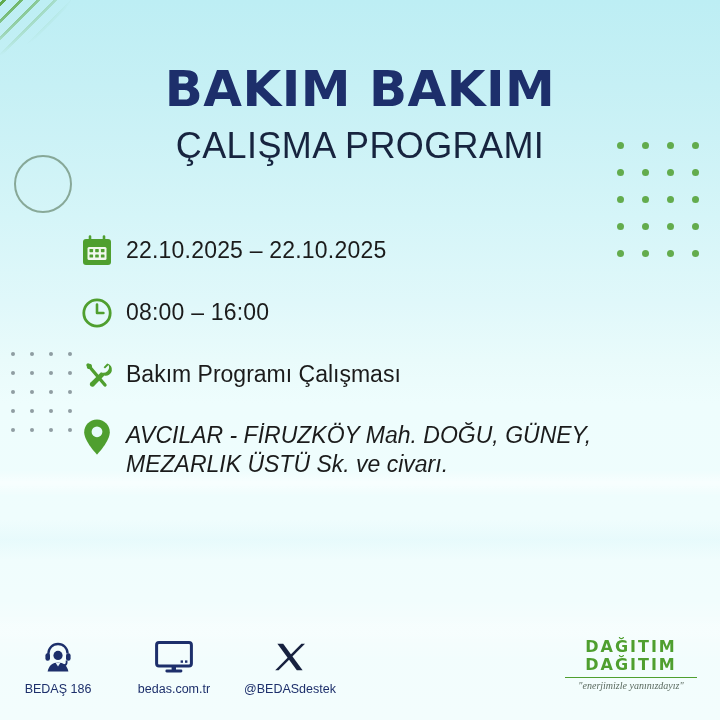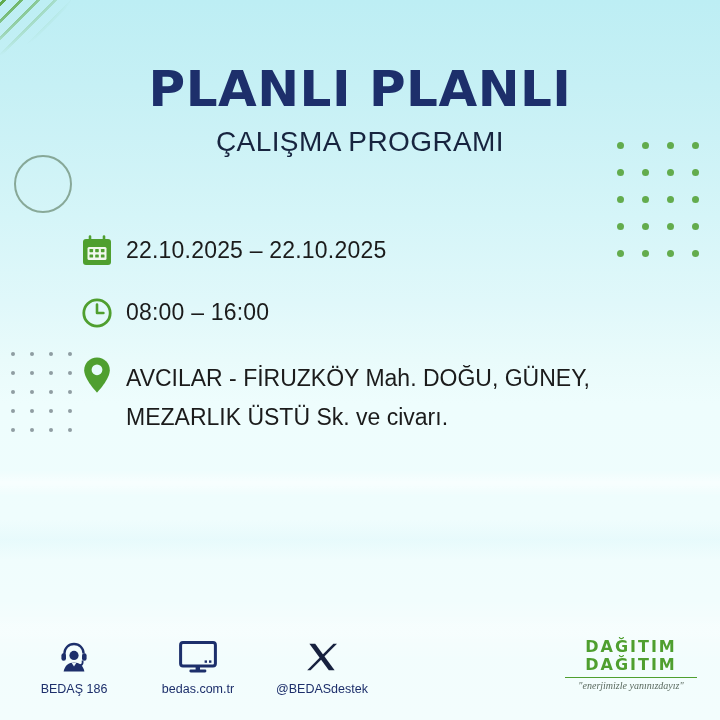--- a/index.html
+++ b/index.html
@@ -124,21 +124,21 @@
     font-size: 50px;
     letter-spacing: 0.5px;
     color: #1d2f6b;
     line-height: 1;
     margin: 0;
     white-space: nowrap;
   }
   .title-sub {
     font-family: "Liberation Sans", sans-serif;
     font-weight: 400;
-    font-size: 28px;
+    font-size: 36px;
     letter-spacing: 0.4px;
     color: #17243f;
     line-height: 1;
     margin: 14px 0 0 0;
     white-space: nowrap;
   }
 
   
   .info {
     position: absolute;
@@ -161,36 +161,36 @@
   }
   .info-text {
     font-family: "Liberation Sans", sans-serif;
     font-size: 23px;
     color: #1b1b1b;
     line-height: 30px;
     padding-top: 7px;
   }
   .row-date .info-text,
   .row-time .info-text { letter-spacing: 0.2px; }
-  .row-loc .info-text { line-height: 39px; }
+  .row-loc .info-text { line-height: 29px; font-style: italic; }
 
   
   .footer {
     position: absolute;
     left: 0;
     top: 636px;
     width: 720px;
     height: 84px;
   }
   .contacts {
     position: absolute;
-    left: 28px;
+    left: 12px;
     top: 0;
     display: flex;
-    gap: 32px;
+    gap: 24px;
   }
   .contact {
     width: 92px;
     text-align: center;
   }
   .contact .glyph {
     height: 42px;
     display: flex;
     align-items: center;
     justify-content: center;
@@ -286,21 +286,21 @@
       <span></span>
       <span></span>
       <span></span>
     <span></span>
       <span></span>
       <span></span>
       <span></span>
   </div>
 
   <div class="title-wrap">
-    <div class="title-main">PLANLI PLANLI</div>
+    <div class="title-main">BAKIM BAKIM</div>
     <div class="title-sub">ÇALIŞMA PROGRAMI</div>
   </div>
 
   <div class="info">
 
     <div class="info-row row-date">
       <div class="info-icon">
         <svg width="34" height="34" viewBox="0 0 34 34" aria-hidden="true">
           <path d="M10 2.5 v4" stroke="#4f9f2f" stroke-width="2.6" fill="none" stroke-linecap="round"></path>
           <path d="M24 2.5 v4" stroke="#4f9f2f" stroke-width="2.6" fill="none" stroke-linecap="round"></path>
@@ -322,20 +322,34 @@
     <div class="info-row row-time">
       <div class="info-icon">
         <svg width="34" height="34" viewBox="0 0 34 34" aria-hidden="true">
           <circle cx="17" cy="17" r="13.2" fill="none" stroke="#4f9f2f" stroke-width="2.8"></circle>
           <path d="M17 8.6 V17 H23.4" fill="none" stroke="#4f9f2f" stroke-width="2.6" stroke-linecap="round" stroke-linejoin="round"></path>
         </svg>
       </div>
       <div class="info-text">08:00 – 16:00</div>
     </div>
 
+    <div class="info-row row-work">
+      <div class="info-icon">
+        <svg width="34" height="34" viewBox="0 0 34 34" aria-hidden="true">
+          <g stroke="#4f9f2f" stroke-width="3.4" stroke-linecap="round" fill="none">
+            <path d="M8 7 L25 27"></path>
+          </g>
+          <g fill="#4f9f2f">
+            <path d="M27.2 5.6 l-3.6 3.6 1.4 1.4 3.6-3.6 a5.6 5.6 0 0 1 -7.6 7.2 l-9.6 9.6 a2.6 2.6 0 1 0 3.4 3.4 l9.6-9.6 a5.6 5.6 0 0 0 2.8-12z"></path>
+          </g>
+          <circle cx="9.4" cy="8.4" r="2.6" fill="#4f9f2f"></circle>
+        </svg>
+      </div>
+      <div class="info-text">Bakım Programı Çalışması</div>
+    </div>
 
     <div class="info-row row-loc">
       <div class="info-icon">
         <svg width="34" height="40" viewBox="0 0 34 40" aria-hidden="true">
           <path d="M17 2.5 C9.8 2.5 4.2 8.1 4.2 15.2 C4.2 24.4 17 37.5 17 37.5 C17 37.5 29.8 24.4 29.8 15.2 C29.8 8.1 24.2 2.5 17 2.5 Z" fill="#4f9f2f"></path>
           <circle cx="17" cy="14.8" r="5.4" fill="#e6fbfb"></circle>
         </svg>
       </div>
       <div class="info-text">AVCILAR - FİRUZKÖY Mah. DOĞU, GÜNEY, MEZARLIK ÜSTÜ Sk. ve civarı.</div>
     </div>

